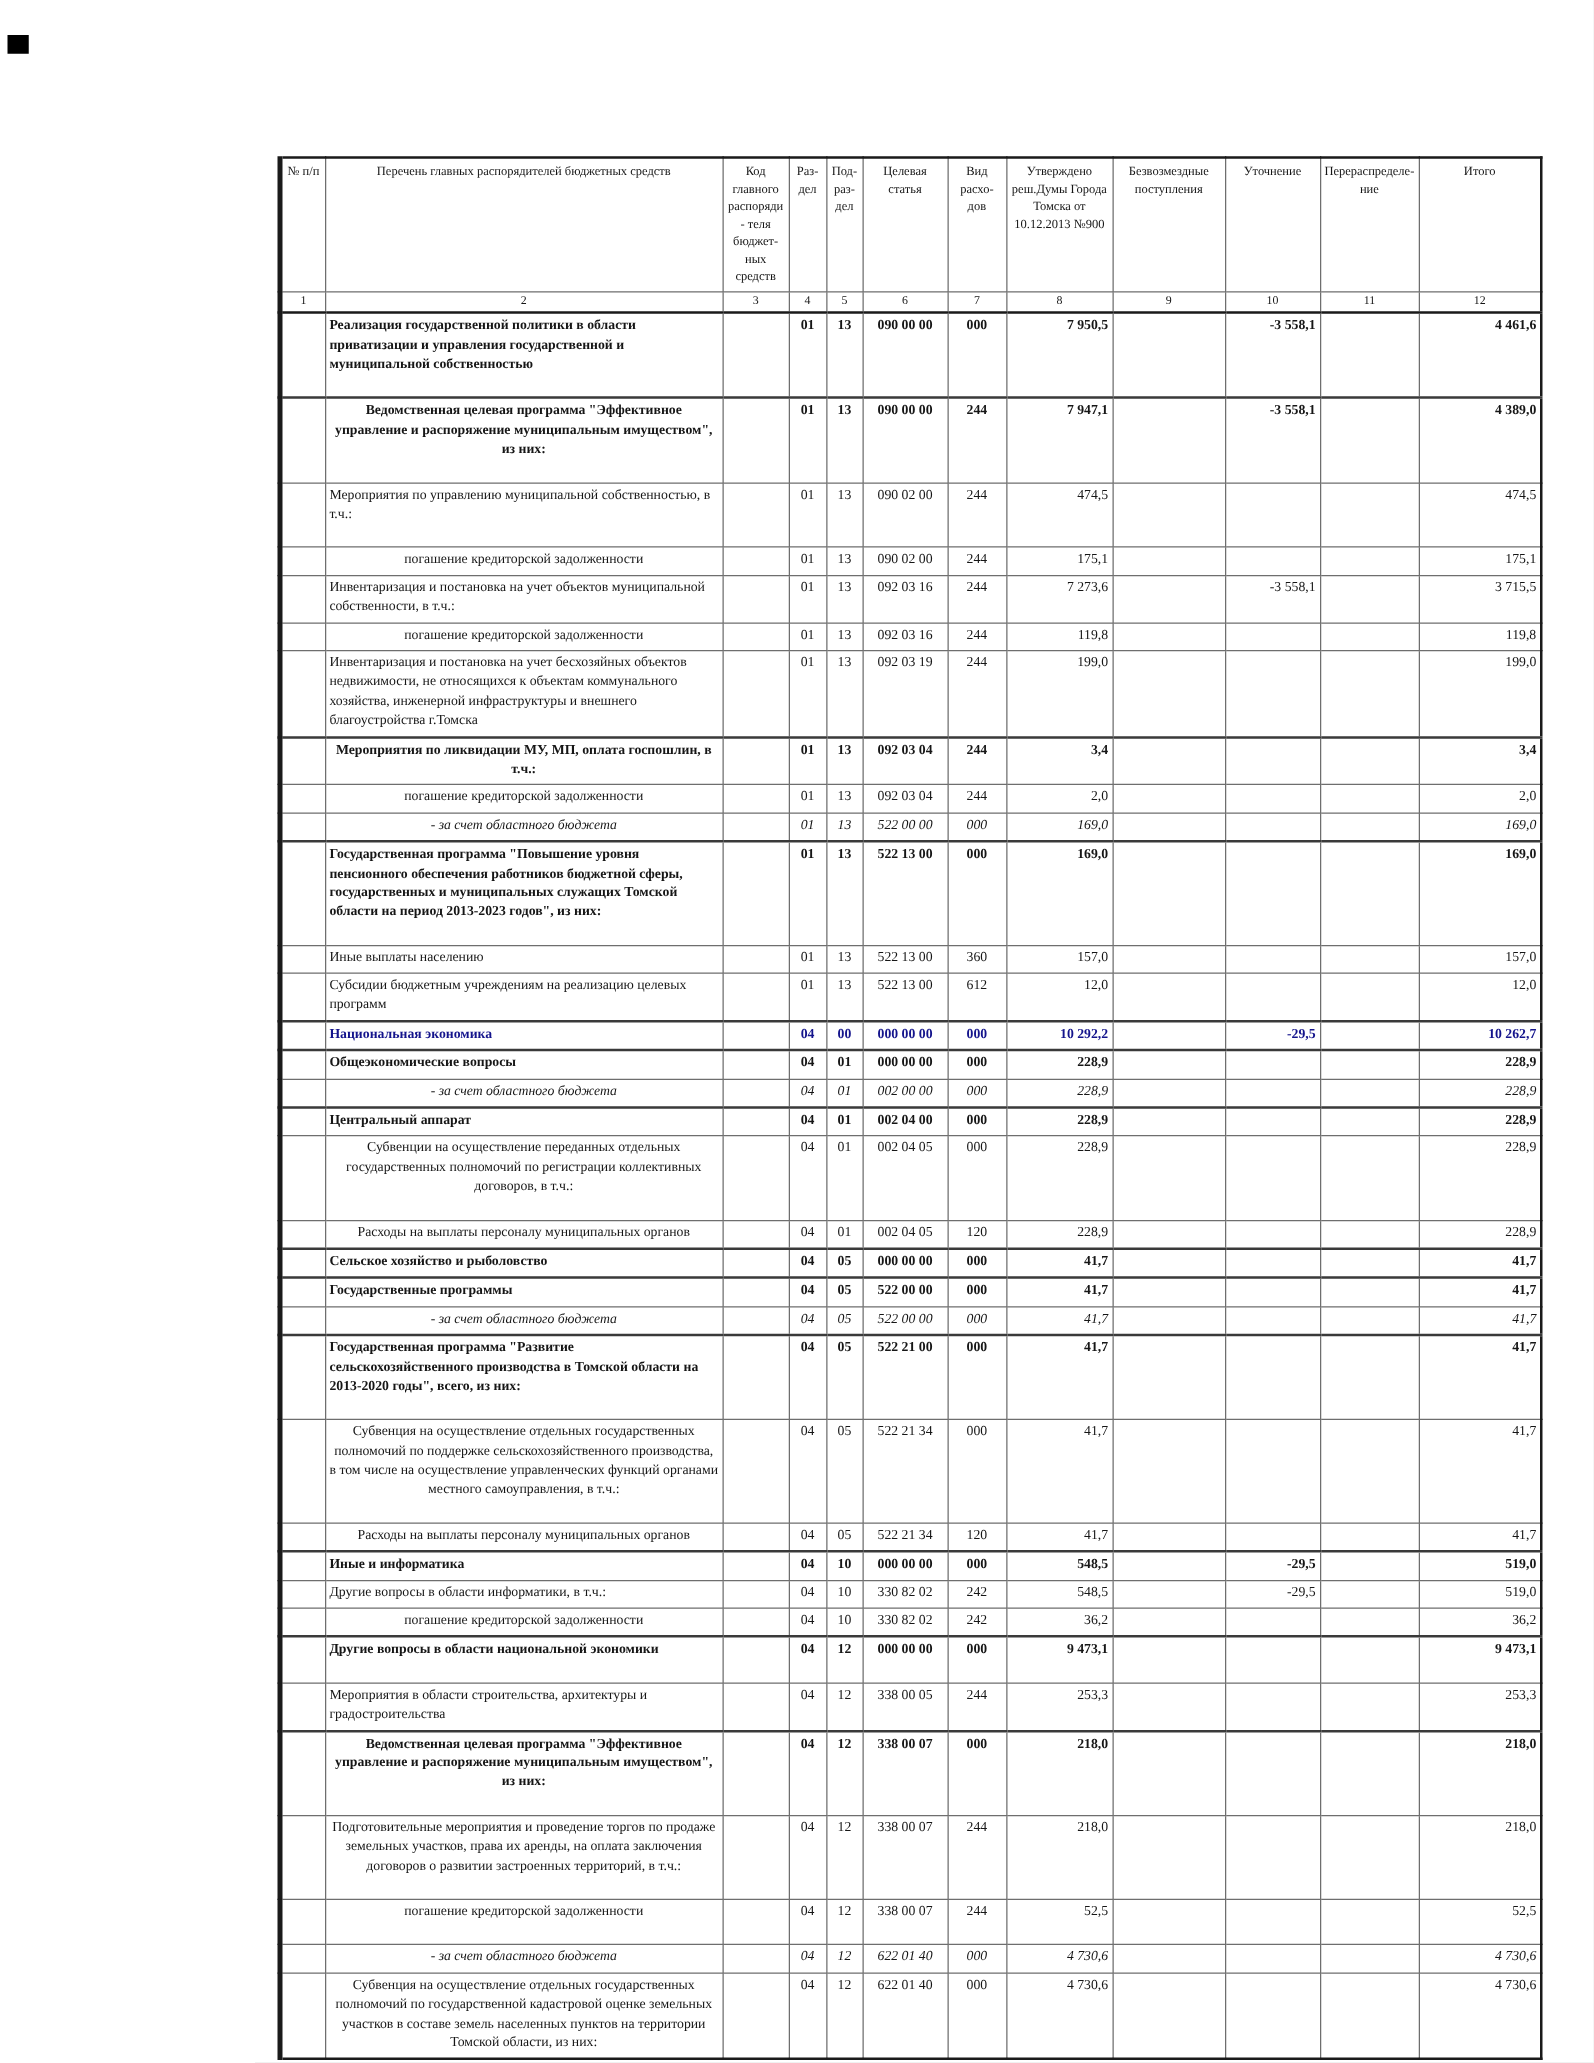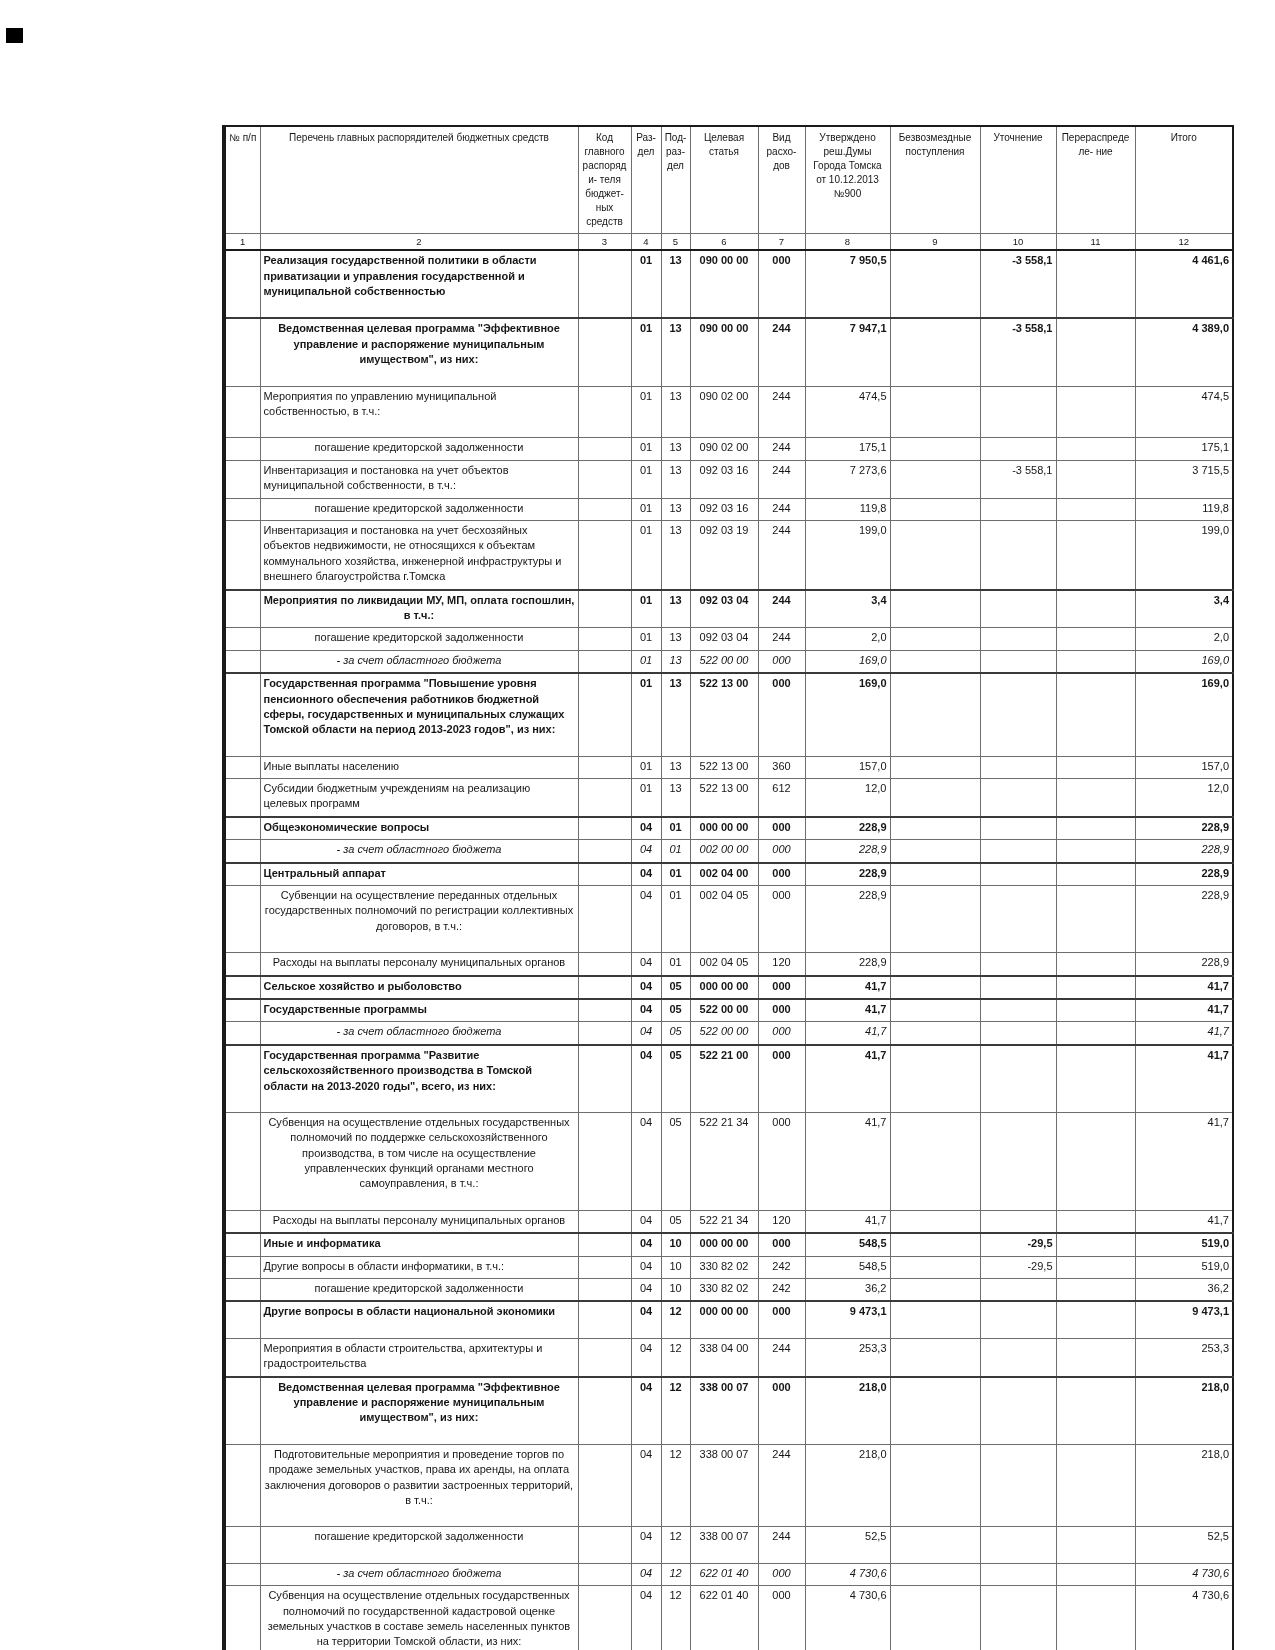--- a/index.html
+++ b/index.html
@@ -1,18 +1,18 @@
 <!DOCTYPE html>
 <html style="--section-blue: #14148c;"><head>
 <meta charset="utf-8">
 <style>
   html,body { margin:0; padding:0; background:#e8e8e8; }
   .page {
     position:relative; width:1275px; height:1650px; background:#ffffff;
-    overflow:hidden; font-family:Liberation Sans, sans-serif; color:#161616;
+    overflow:hidden; font-family:Liberation Serif, serif; color:#161616;
     margin:0 auto;
   }
   .corner-mark { position:absolute; left:6px; top:28px; width:17px; height:15px; background:#000; }
   table.budget {
     position:absolute; left:222px; top:125px; width:1008px;
     border-collapse:collapse; table-layout:fixed;
     border:2px solid #1a1a1a; border-left-width:4px;
   }
   table.budget th, table.budget td {
     border:1px solid #6e6e6e; vertical-align:top; overflow:hidden;
@@ -265,20 +265,34 @@
           <td class="a-c">01</td>
           <td class="a-c">13</td>
           <td class="a-c">522 13 00</td>
           <td class="a-c">612</td>
           <td class="a-r">12,0</td>
           <td class="a-r"></td>
           <td class="a-r"></td>
           <td class="a-r"></td>
           <td class="a-r">12,0</td>
         </tr>
+        <tr class="r-blue">
+          <td class="a-c"></td>
+          <td class="a-l">Национальная экономика</td>
+          <td class="a-c"></td>
+          <td class="a-c">04</td>
+          <td class="a-c">00</td>
+          <td class="a-c">000 00 00</td>
+          <td class="a-c">000</td>
+          <td class="a-r">10 292,2</td>
+          <td class="a-r"></td>
+          <td class="a-r">-29,5</td>
+          <td class="a-r"></td>
+          <td class="a-r">10 262,7</td>
+        </tr>
         <tr class="r-bold">
           <td class="a-c"></td>
           <td class="a-l">Общеэкономические вопросы</td>
           <td class="a-c"></td>
           <td class="a-c">04</td>
           <td class="a-c">01</td>
           <td class="a-c">000 00 00</td>
           <td class="a-c">000</td>
           <td class="a-r">228,9</td>
           <td class="a-r"></td>
@@ -481,21 +495,21 @@
           <td class="a-r"></td>
           <td class="a-r"></td>
           <td class="a-r">9 473,1</td>
         </tr>
         <tr class="r-normal">
           <td class="a-c"></td>
           <td class="a-l">Мероприятия в области строительства, архитектуры и градостроительства</td>
           <td class="a-c"></td>
           <td class="a-c">04</td>
           <td class="a-c">12</td>
-          <td class="a-c">338 04 00</td>
+          <td class="a-c">338 00 05</td>
           <td class="a-c">244</td>
           <td class="a-r">253,3</td>
           <td class="a-r"></td>
           <td class="a-r"></td>
           <td class="a-r"></td>
           <td class="a-r">253,3</td>
         </tr>
         <tr class="r-bold">
           <td class="a-c"></td>
           <td class="a-l ind pad-lg">Ведомственная целевая программа "Эффективное управление и распоряжение муниципальным имуществом", из них:</td>

